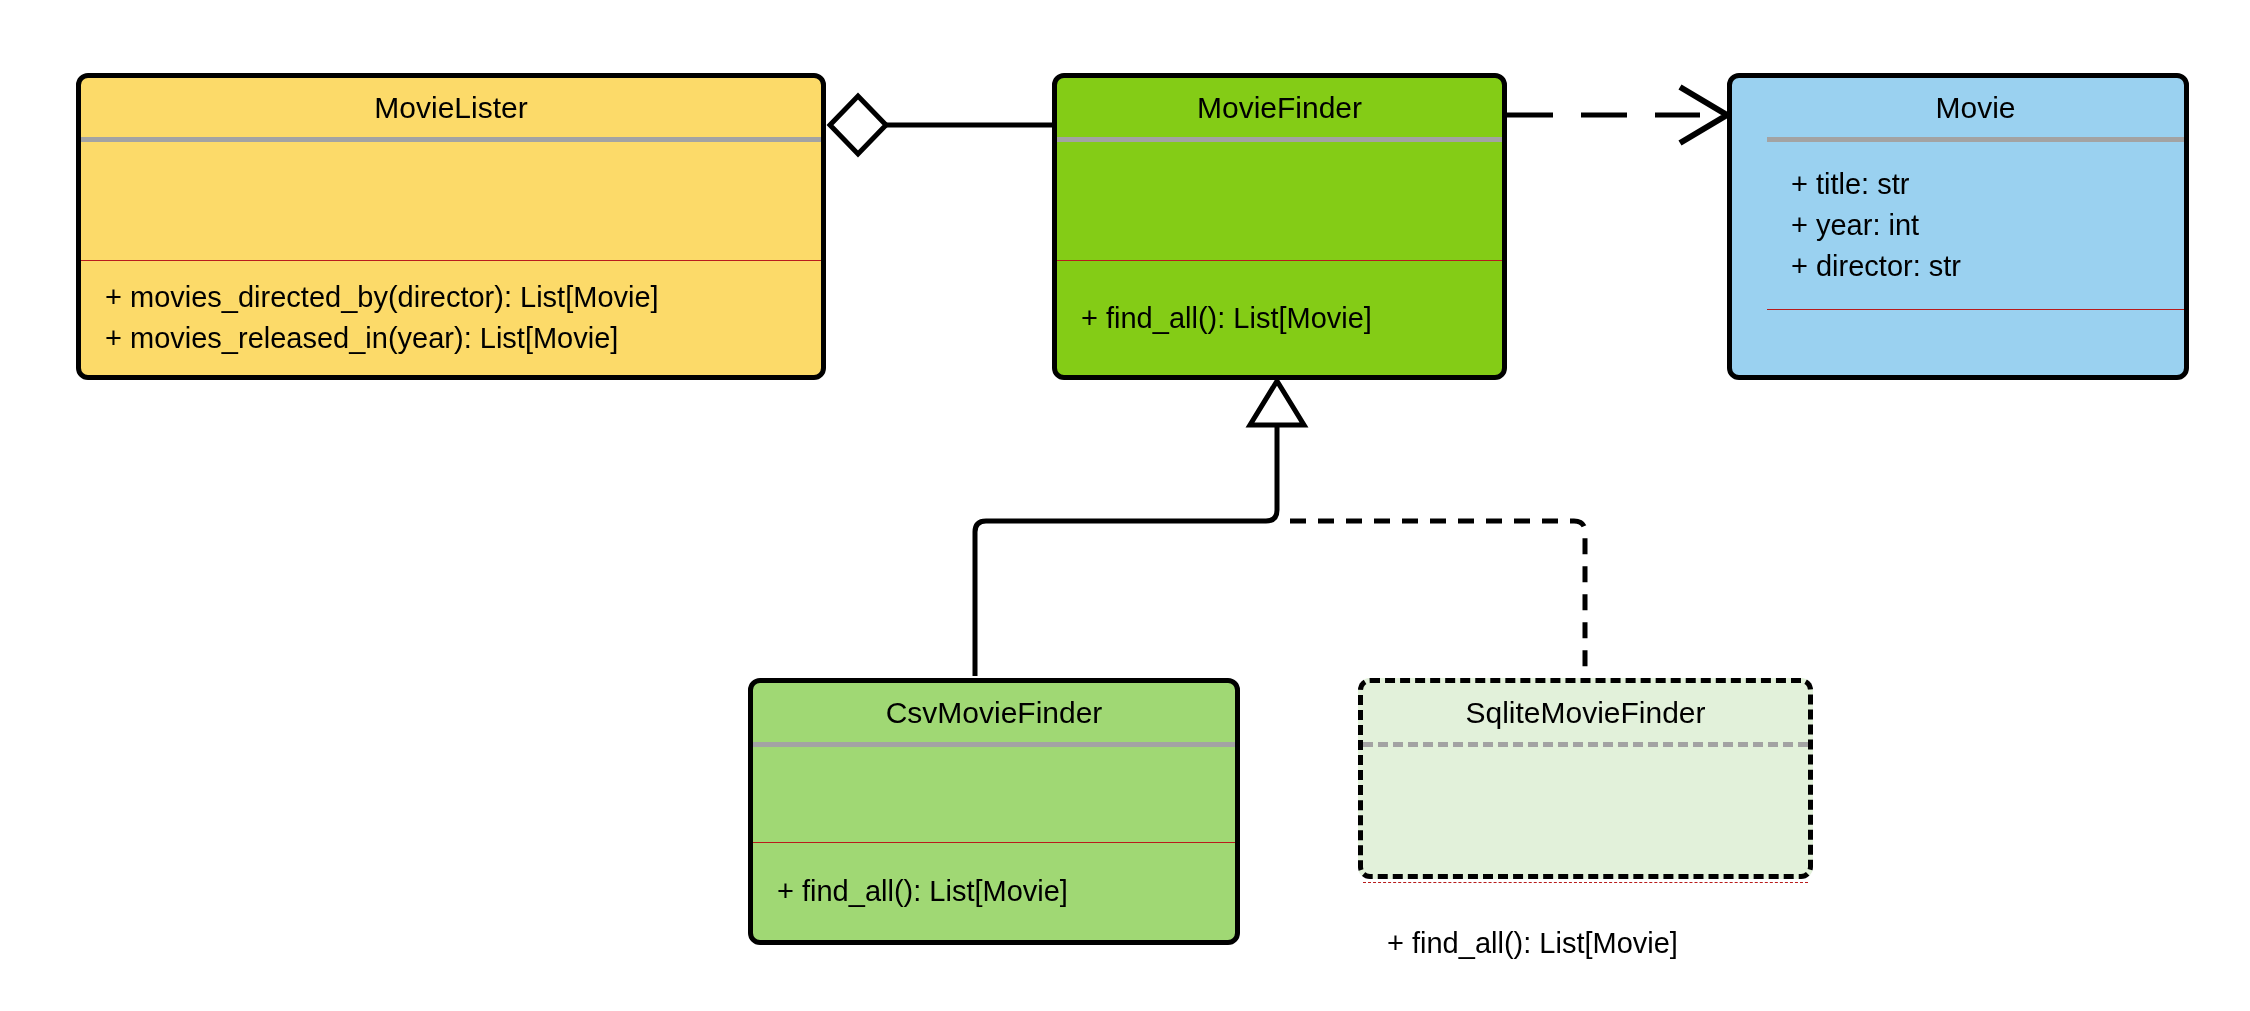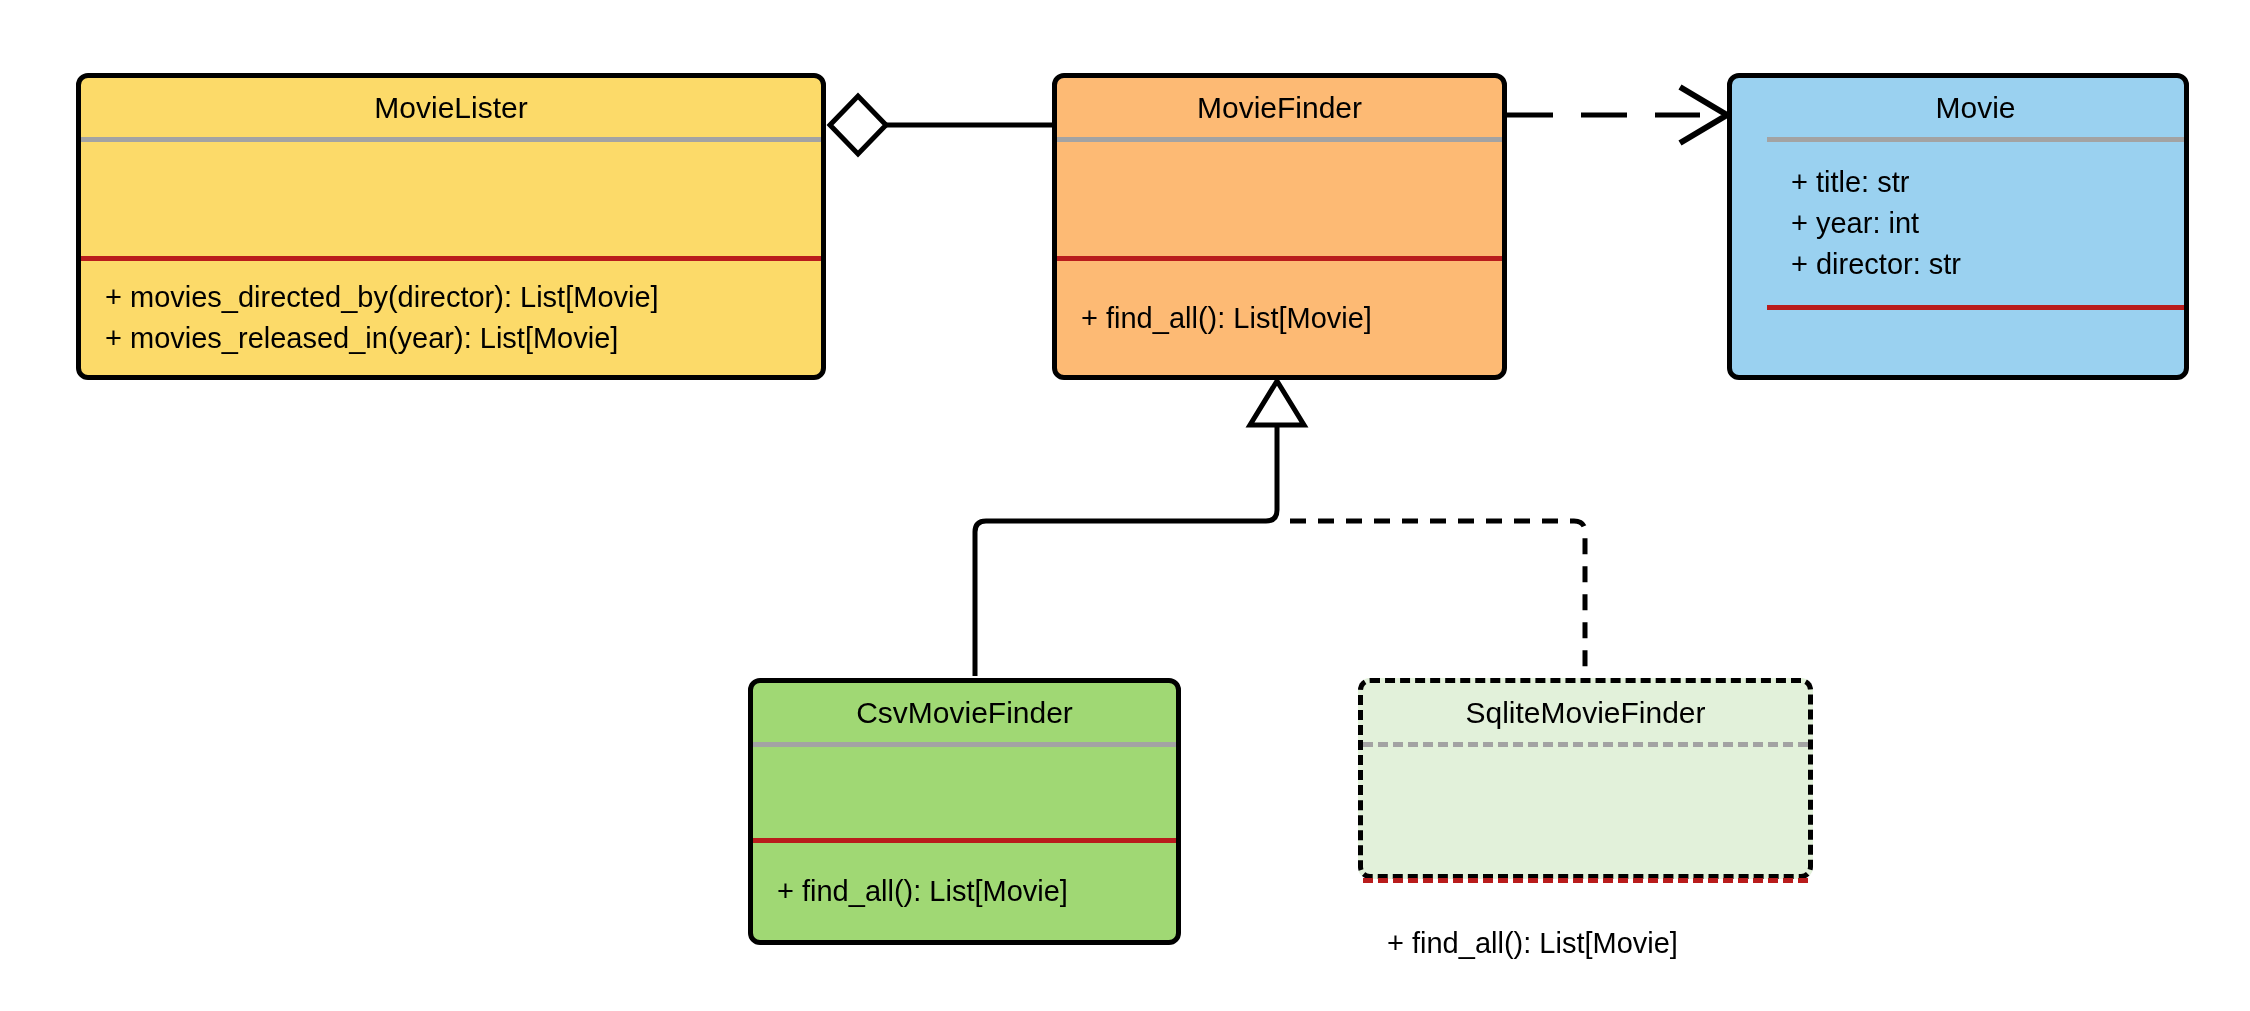--- a/index.html
+++ b/index.html
@@ -38,37 +38,37 @@
     border-bottom: 5px solid #a3a3a3;
     white-space: nowrap;
   }
   .uml-class.dashed .uml-title { border-bottom-style: dashed; }
   .uml-section {
     box-sizing: border-box;
     display: flex;
     flex-direction: column;
     justify-content: center;
   }
-  .uml-attrs { border-bottom: 5px solid #b91c1c; }
+  .uml-attrs { border-bottom: 1px solid #b91c1c; }
   .uml-class.dashed .uml-attrs { border-bottom-style: dashed; }
   .uml-methods { flex: 1 1 auto; }
   .member {
     font-size: 29px;
     line-height: 41px;
     padding-left: 24px;
     white-space: nowrap;
   }
   
   #cls-movielister { left: 76px;  top: 73px;  width: 750px; height: 307px; }
   #cls-movielister .uml-attrs { flex: 0 0 119px; }
   #cls-moviefinder { left: 1052px; top: 73px; width: 455px; height: 307px; }
   #cls-moviefinder .uml-attrs { flex: 0 0 119px; }
   #cls-movie { left: 1727px; top: 73px; width: 462px; height: 307px; }
   #cls-movie .uml-attrs { flex: 0 0 168px; }
-  #cls-csvmoviefinder { left: 748px; top: 678px; width: 433px; height: 267px; justify-content: space-between; }
+  #cls-csvmoviefinder { left: 748px; top: 678px; width: 492px; height: 267px; justify-content: space-between; }
   #cls-csvmoviefinder .uml-attrs { flex: 0 0 96px; }
   #cls-sqlitemoviefinder { left: 1358px; top: 678px; width: 455px; height: 201px; gap: 40px; }
   #cls-sqlitemoviefinder .uml-attrs { flex: 0 0 96px; }
 </style>
 </head>
 <body>
 
 <div class="canvas">
 
   <svg class="connector-layer" viewBox="0 0 2250 1011">
@@ -86,21 +86,21 @@
 
   <div id="cls-movielister" class="uml-class" style="background-color: rgb(252, 218, 105);">
     <div class="uml-title">MovieLister</div>
     <div class="uml-section uml-attrs"></div>
     <div class="uml-section uml-methods">
       <div class="member">+ movies_directed_by(director): List[Movie]</div>
       <div class="member">+ movies_released_in(year): List[Movie]</div>
     </div>
   </div>
 
-  <div id="cls-moviefinder" class="uml-class" style="background-color: #fdba74;">
+  <div id="cls-moviefinder" class="uml-class" style="background-color: #84cc16;">
     <div class="uml-title">MovieFinder</div>
     <div class="uml-section uml-attrs"></div>
     <div class="uml-section uml-methods">
       <div class="member">+ find_all(): List[Movie]</div>
     </div>
   </div>
 
   <div id="cls-movie" class="uml-class" style="background-color: rgb(154, 209, 240); padding-left: 35px;">
     <div class="uml-title">Movie</div>
     <div class="uml-section uml-attrs">

